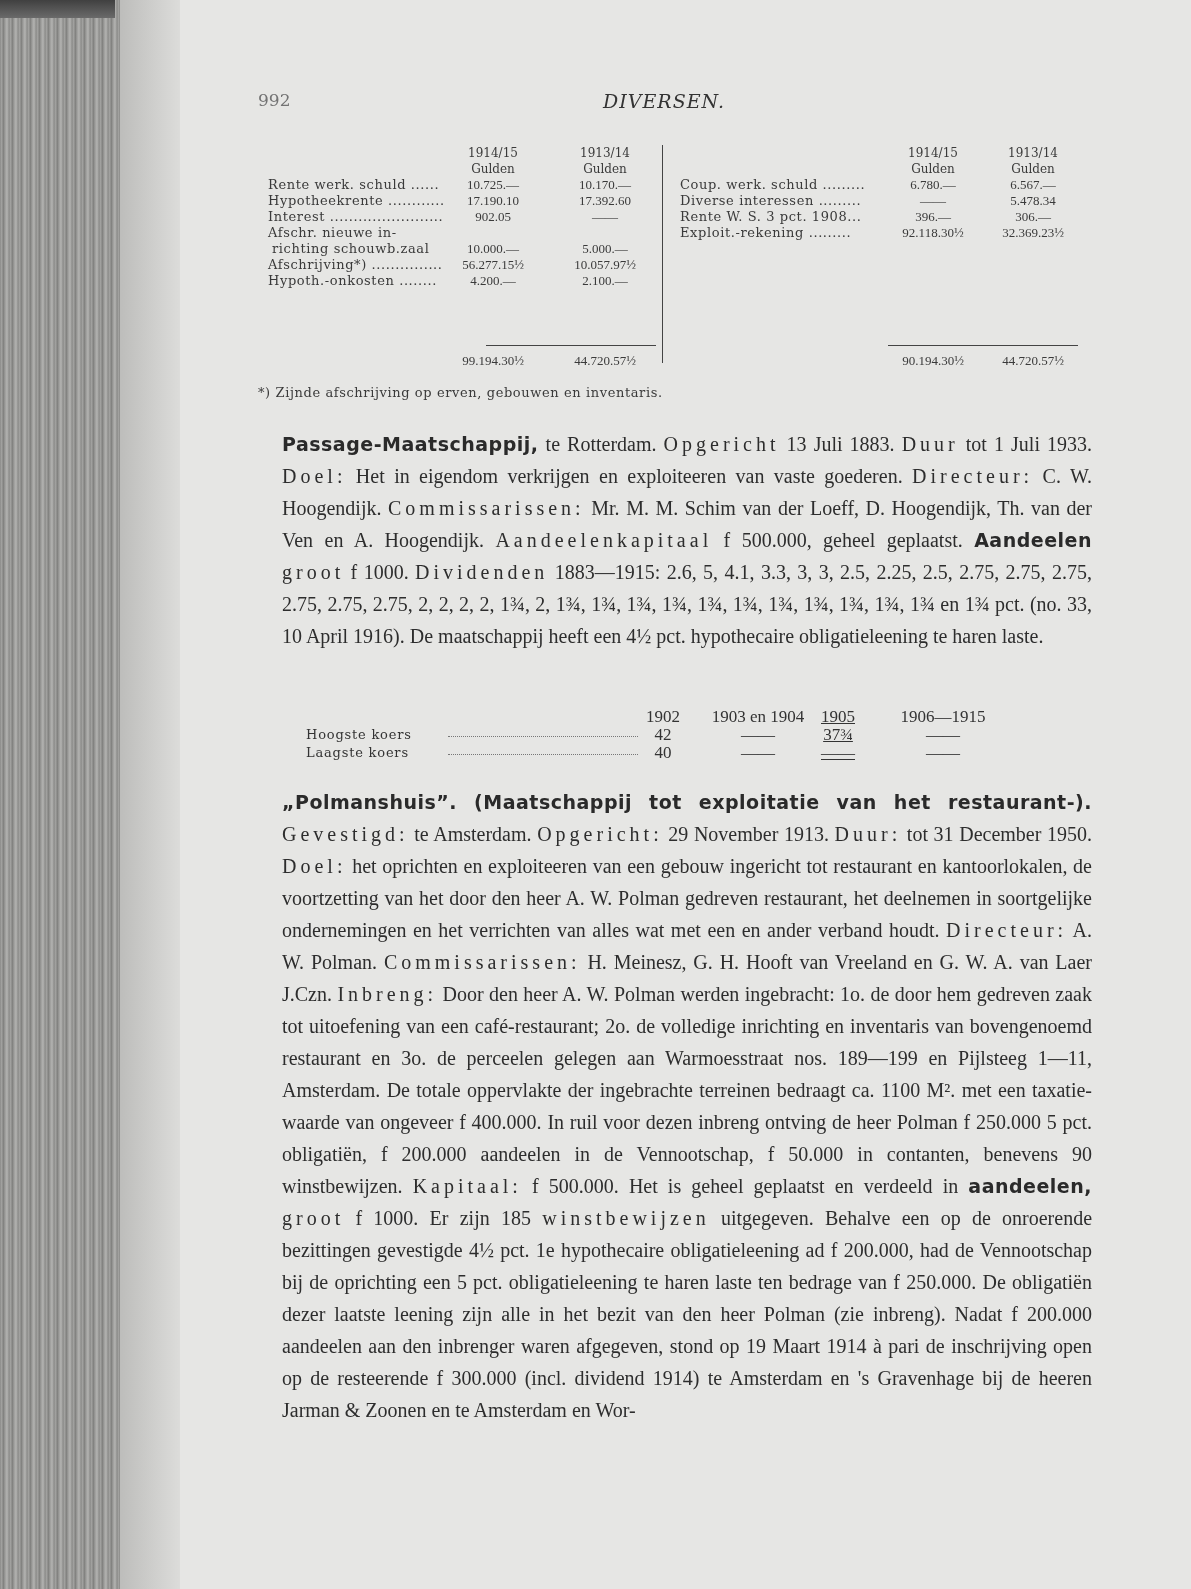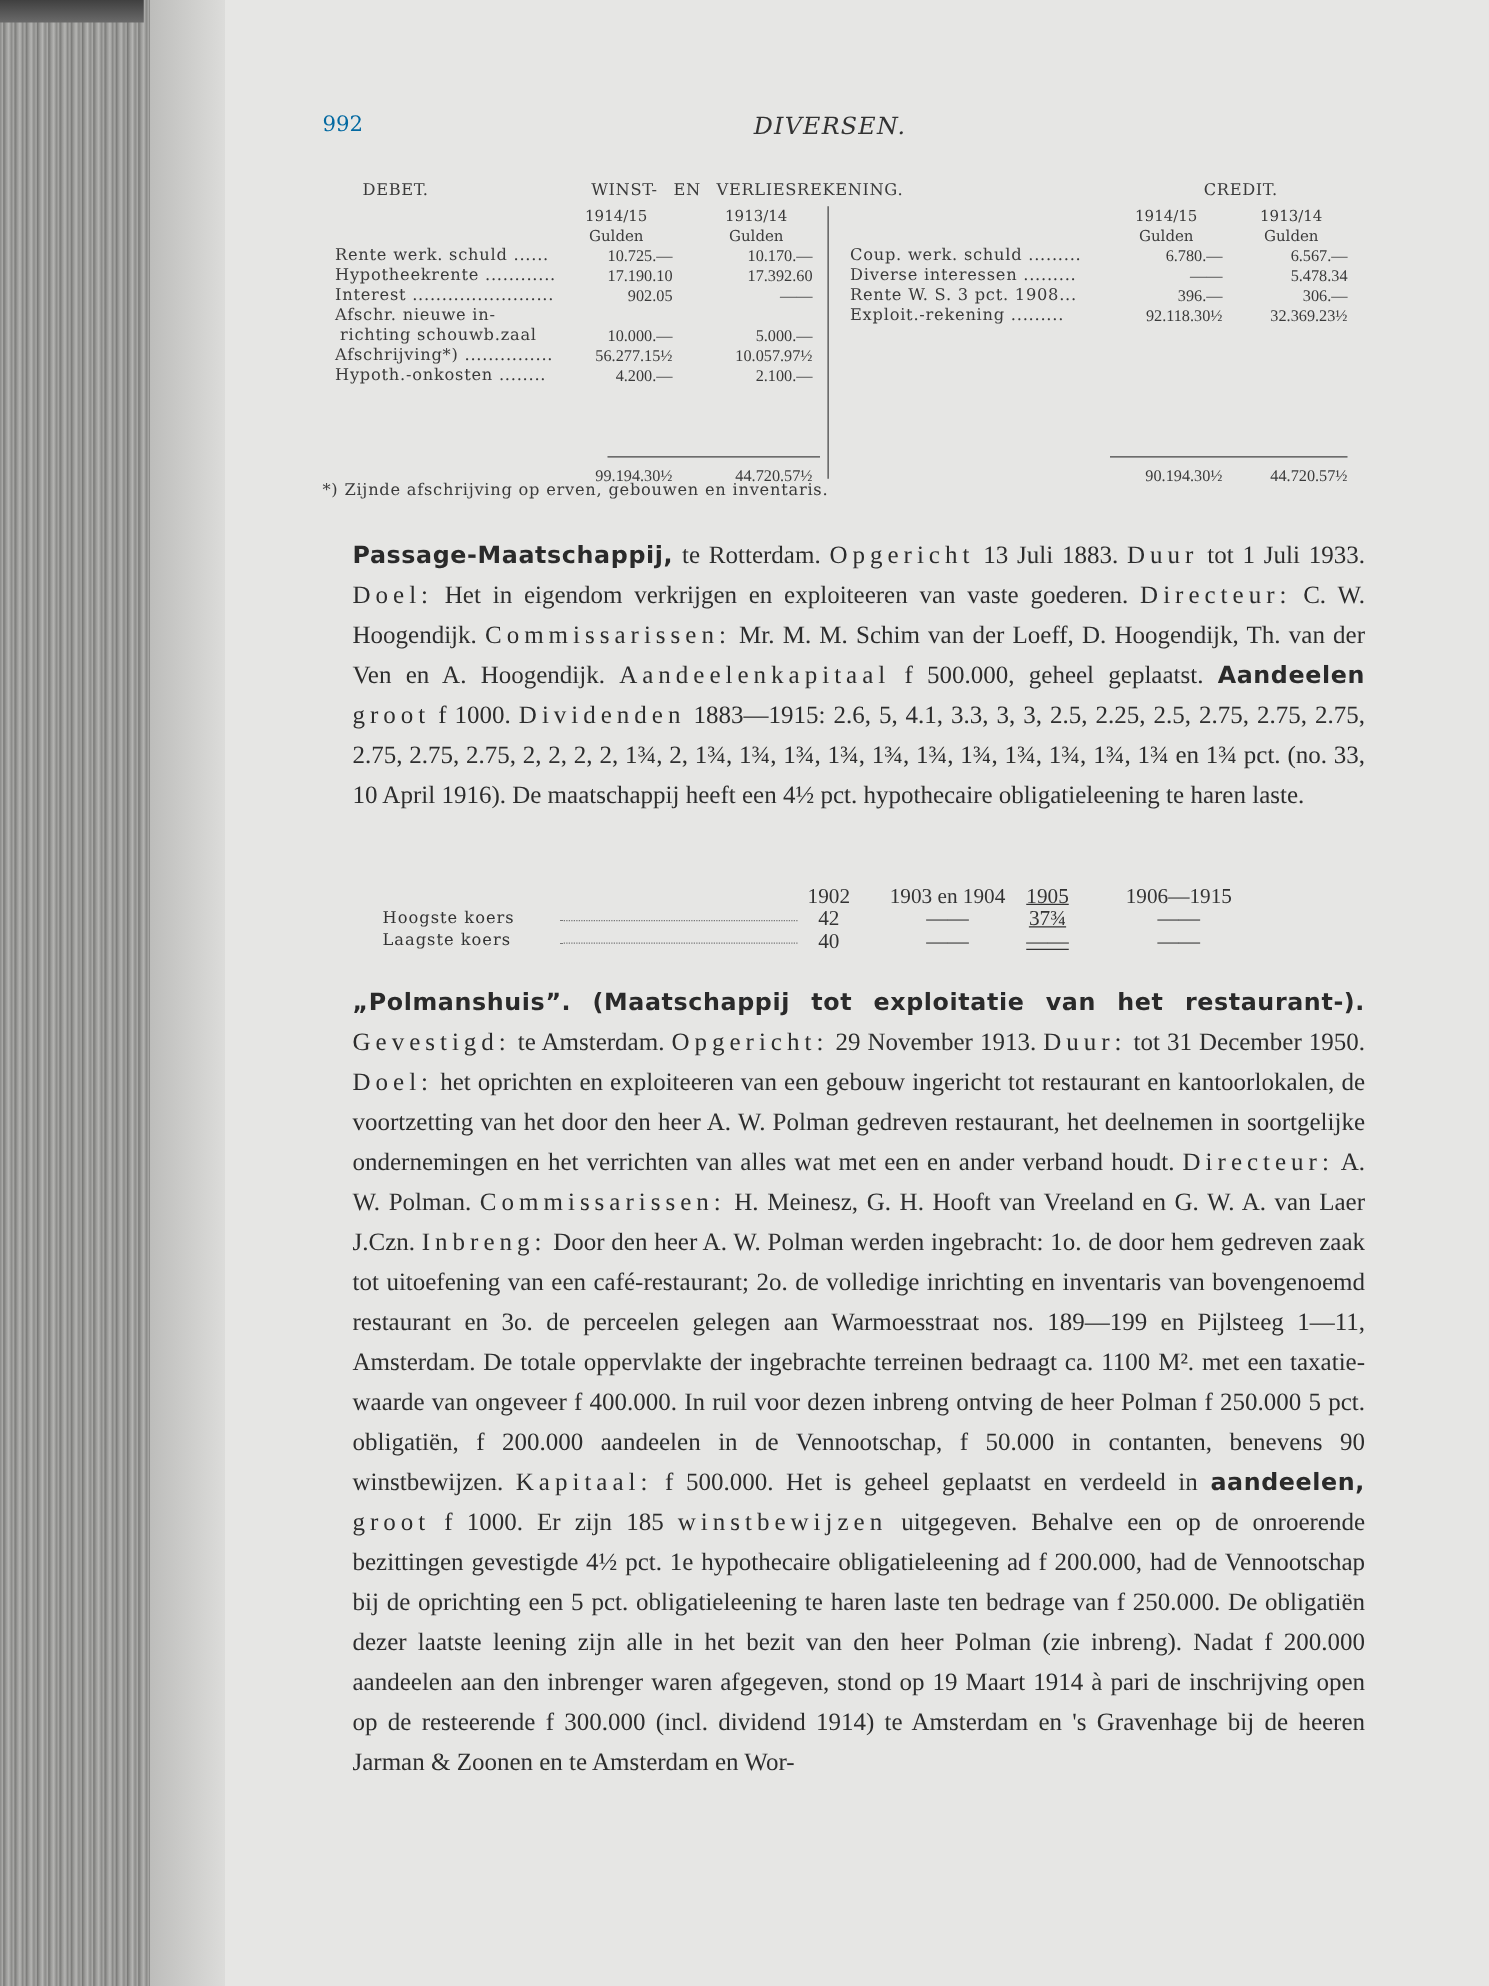--- a/index.html
+++ b/index.html
@@ -19,38 +19,38 @@
   }
   .book-top {
     position: absolute; left: 0; top: 0; width: 115px; height: 18px;
     background: linear-gradient(180deg, #404040, #6a6a6a);
   }
   .page {
     position: absolute; left: 180px; top: 0; width: 1011px; height: 1589px;
     background: #e6e6e4;
   }
   .running-head { position: absolute; top: 90px; left: 258px; width: 820px; height: 24px; }
-  .page-number { position: absolute; left: 0; top: 0; font-size: 17px; color: #0369a1; }
+  .page-number { position: absolute; left: 0; top: 0; font-size: 17px; color: #737373; }
   .section-title { position: absolute; left: 345px; top: 0; font-size: 19px; font-style: italic; letter-spacing: 1px; color: #333; }
 
   .pl { position: absolute; top: 145px; left: 258px; width: 820px; font-family: "DejaVu Serif", serif; font-size: 13px; color: #3a3a3a; }
   .pl-head { position: relative; height: 20px; }
   .pl-head span { position: absolute; top: 0; letter-spacing: 0.5px; }
   .pl-debit-label { left: 32px; }
   .pl-title { left: 215px; word-spacing: 8px; }
   .pl-credit-label { left: 705px; }
   .pl-body { position: relative; height: 220px; }
   .pl-divider { position: absolute; left: 404px; top: 0; height: 218px; border-left: 1.5px solid #444; }
   .pl-side { position: absolute; top: 0; }
   .pl-side.debit { left: 0; width: 400px; }
   .pl-side.credit { left: 412px; width: 408px; }
   .row { position: relative; height: 16px; line-height: 16px; white-space: nowrap; }
   .row .lbl { position: absolute; left: 10px; letter-spacing: 0.6px; }
   .row .lbl.indent { left: 14px; }
-  .row .v1, .row .v2 { position: absolute; text-align: right; font-family: "Liberation Serif", serif; font-size: 13px; }
+  .row .v1, .row .v2 { position: absolute; text-align: center; font-family: "Liberation Serif", serif; font-size: 13px; }
   .debit .v1 { right: 120px; width: 90px; }
   .debit .v2 { right: 8px; width: 90px; }
   .credit .v1 { right: 100px; width: 90px; }
   .credit .v2 { right: 0px; width: 90px; }
   .row.hdr .v1, .row.hdr .v2 { font-family: "DejaVu Serif", serif; font-size: 12px; text-align: center; }
   .sumrule { position: absolute; border-top: 1.5px solid #444; }
   .pl-footnote { position: absolute; top: 240px; left: 0; font-size: 13px; letter-spacing: 0.6px; }
 
   .entry { position: absolute; left: 258px; width: 810px; font-family: "Liberation Serif", serif; font-size: 20px; line-height: 32px; color: #2d2d2d; text-align: justify; margin-left: 24px; }
   .entry p { margin: 0; }
@@ -74,25 +74,20 @@
 <div class="book-top"></div>
 <div class="book-shadow"></div>
 <div class="page"></div>
 
 <div class="running-head">
   <span class="page-number">992</span>
   <span class="section-title">DIVERSEN.</span>
 </div>
 
 <div class="pl">
-  <div class="pl-head">
-    <span class="pl-debit-label">DEBET.</span>
-    <span class="pl-title">WINST- EN VERLIESREKENING.</span>
-    <span class="pl-credit-label">CREDIT.</span>
-  </div>
   <div class="pl-body">
     <div class="pl-divider"></div>
 
     <div class="pl-side debit">
       <div class="row hdr">
         <span class="v1">1914/15</span>
         <span class="v2">1913/14</span>
       </div>
       <div class="row hdr">
         <span class="v1">Gulden</span>

